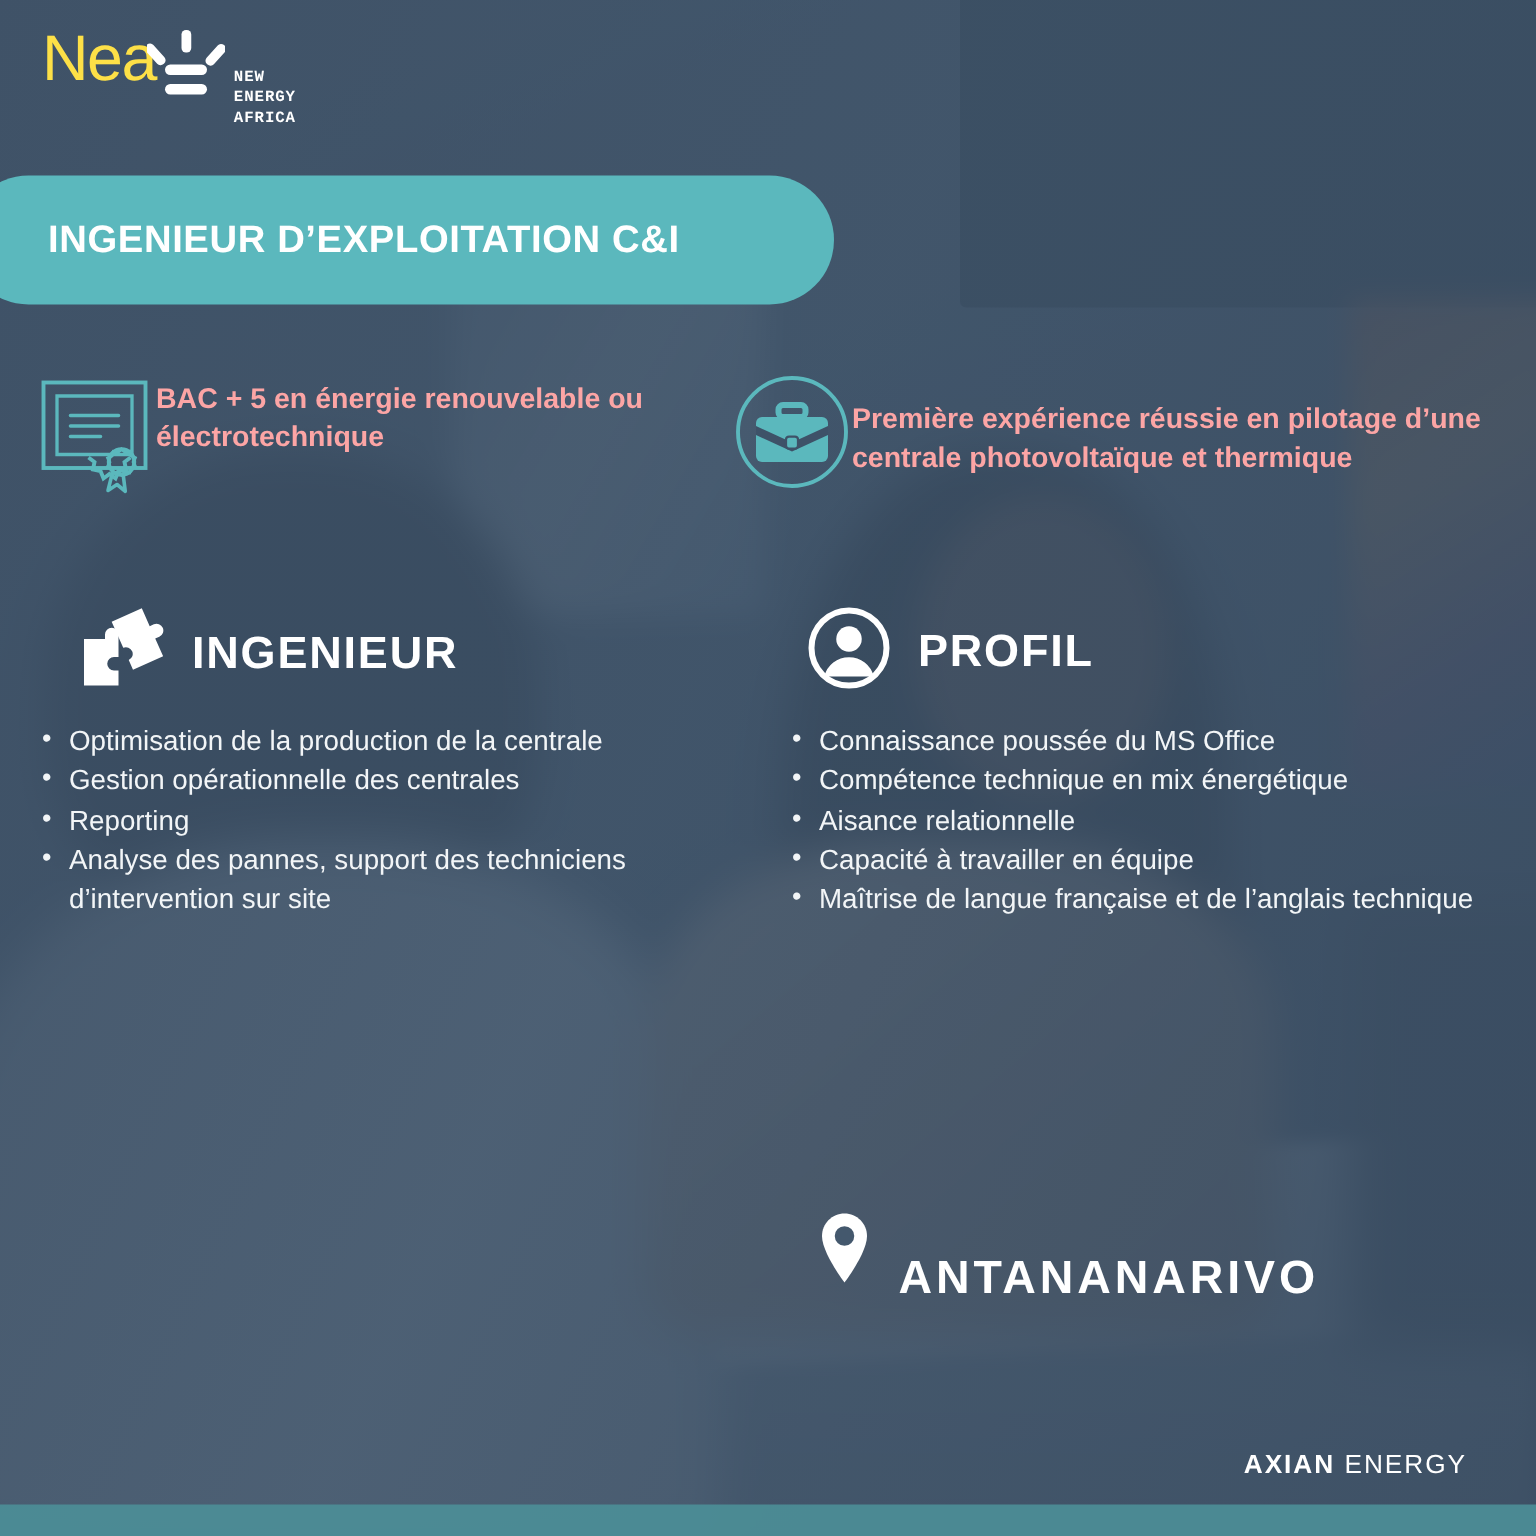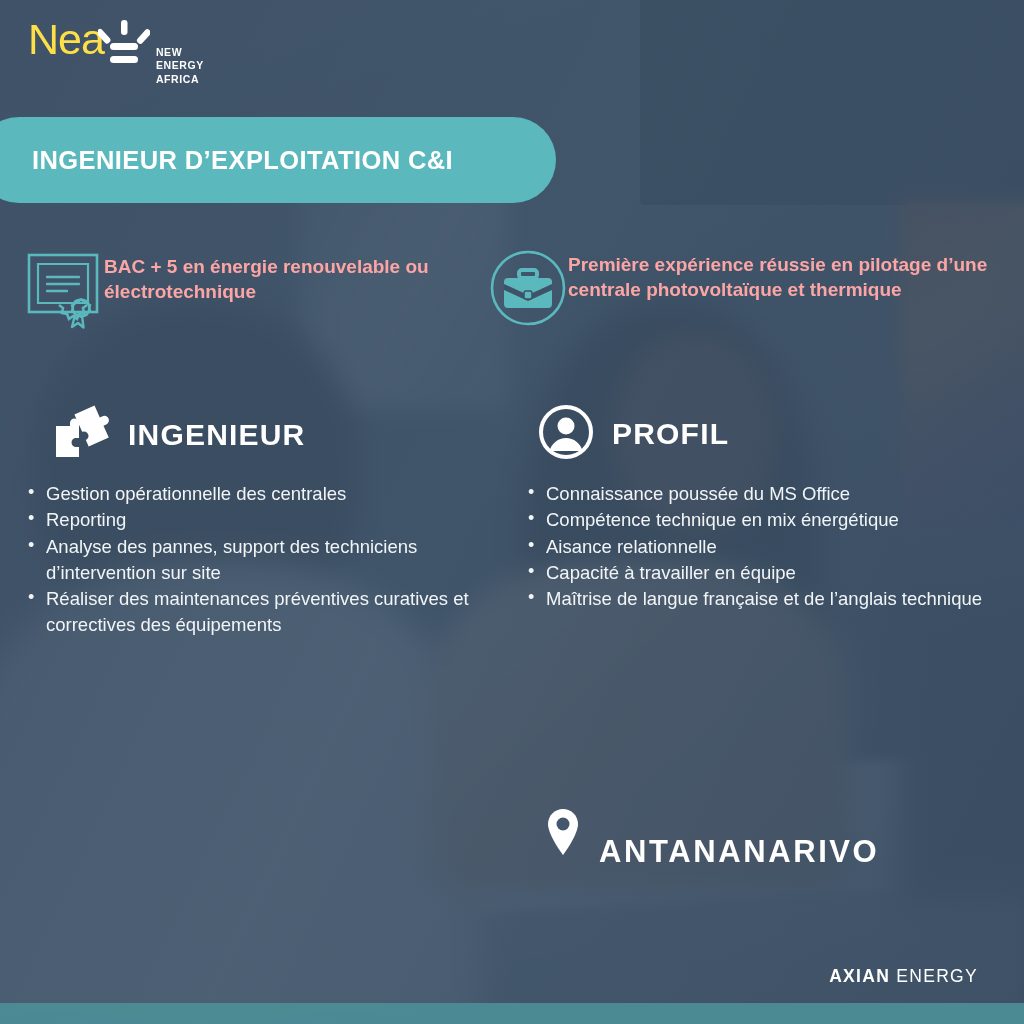--- a/index.html
+++ b/index.html
@@ -39,31 +39,31 @@
                 background:linear-gradient(115deg,rgba(60,78,99,.55) 0%,rgba(62,82,104,.15) 45%,rgba(56,74,95,.55) 100%); }
 
   
   #content { position:absolute; inset:0; }
 
   
   #logo { position:absolute; left:28px; top:18px; display:flex; align-items:flex-start; }
   #logo-word { font-size:43px; font-weight:300; color:#fde047; letter-spacing:-1px; line-height:1; font-family:"Liberation Sans",sans-serif; }
   #logo-sun { position:relative; width:52px; height:62px; margin-left:-6px; margin-top:2px; }
   #logo-tag { margin-left:6px; margin-top:28px; color:#fff; font-size:10.5px; font-weight:700;
-              line-height:1.28; letter-spacing:.6px; }
+              line-height:1.28; letter-spacing:.6px;font-family:Liberation Mono, monospace; }
 
   
   #title-banner { position:absolute; left:-24px; top:117px; width:580px; height:86px;
                   background:#5bb8bd; border-radius:44px; display:flex; align-items:center; }
   #title-text { margin-left:56px; color:#fff; font-size:25.5px; font-weight:700; letter-spacing:.4px; }
 
   
   .req { position:absolute; display:flex; align-items:flex-start; }
   #req-education { left:26px;  top:250px; width:450px; }
-  #req-experience{ left:488px; top:248px; width:520px; }
+  #req-experience{ left:488px; top:248px; width:520px;align-items:center; }
   .req-icon { flex:0 0 auto; }
   .req-text { color:#fca5a5; font-size:19px; font-weight:700; line-height:1.33; margin-left:0; padding-top:4px; }
 
   
   .sec-head { position:absolute; display:flex; align-items:center; }
   #head-challenges { left:52px;  top:404px; }
   #head-profil     { left:538px; top:404px; }
   .sec-title { color:#fff; font-size:30px; font-weight:700; letter-spacing:1.2px; margin-left:18px; }
 
   
@@ -177,24 +177,24 @@
       <svg width="56" height="56" viewBox="0 0 56 56">
         <circle cx="28" cy="28" r="25" fill="none" stroke="#ffffff" stroke-width="4"></circle>
         <circle cx="28" cy="22" r="8.5" fill="#ffffff"></circle>
         <path d="M11.5 47a17 17 0 0 1 33 0z" fill="#ffffff"></path>
       </svg>
     </span>
     <span class="sec-title">PROFIL</span>
   </div>
 
   <ul class="bullets" id="list-challenges">
+    <li>Optimisation de la production de la centrale</li>
     <li>Gestion opérationnelle des centrales</li>
     <li>Reporting</li>
     <li>Analyse des pannes, support des techniciens d’intervention sur site</li>
-    <li>Réaliser des maintenances préventives curatives et correctives des équipements</li>
   </ul>
 
   <ul class="bullets" id="list-profil">
     <li>Connaissance poussée du MS Office</li>
     <li>Compétence technique en mix énergétique</li>
     <li>Aisance relationnelle</li>
     <li>Capacité à travailler en équipe</li>
     <li>Maîtrise de langue française et de l’anglais technique</li>
   </ul>
 

